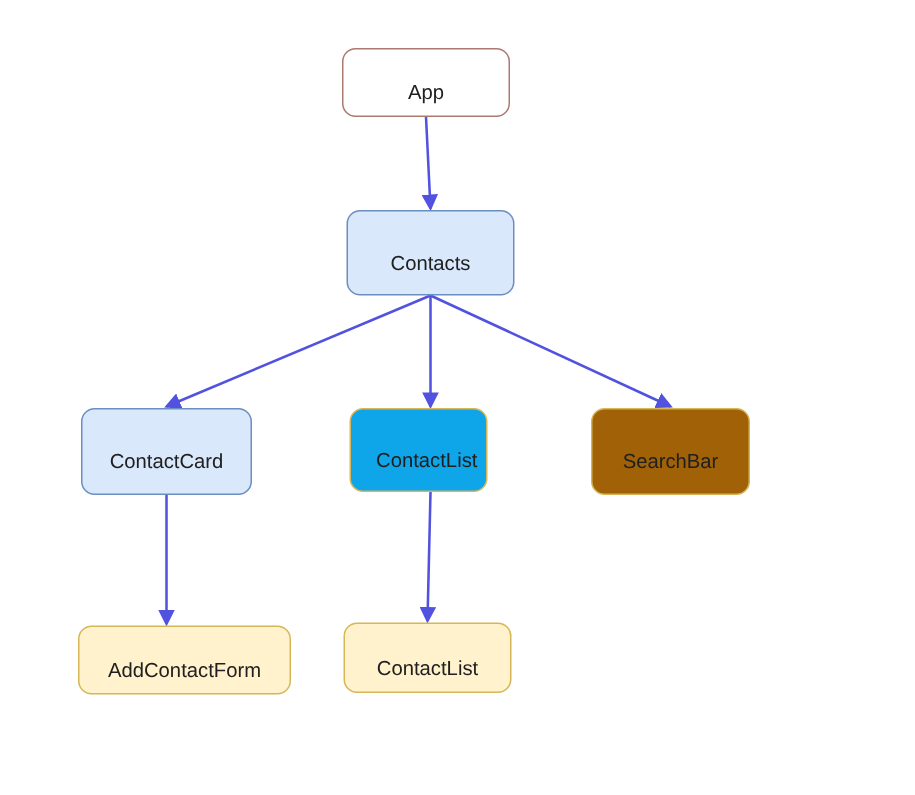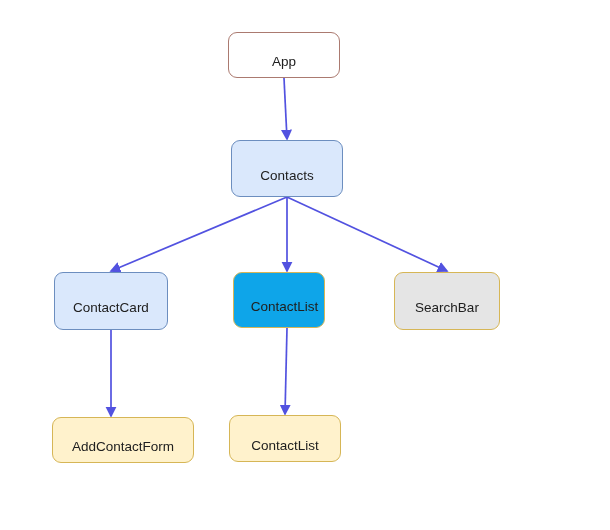--- a/index.html
+++ b/index.html
@@ -66,21 +66,21 @@
       </div>
       <div class="node" style="left: 231px; top: 140px; width: 112px; height: 57px; background: rgb(218, 232, 252); border-color: rgb(108, 142, 191);">
         <span class="node-label">Contacts</span>
       </div>
       <div class="node" style="left: 54px; top: 272px; width: 114px; height: 58px; background: rgb(218, 232, 252); border-color: rgb(108, 142, 191);">
         <span class="node-label">ContactCard</span>
       </div>
       <div class="node" style="left: 233px; top: 272px; width: 92px; height: 56px; background: #0ea5e9; border-color: rgb(214, 182, 86); padding-left: 11px;">
         <span class="node-label">ContactList</span>
       </div>
-      <div class="node" style="left: 394px; top: 272px; width: 106px; height: 58px; background: #e5e5e5; border-color: rgb(214, 182, 86);">
+      <div class="node" style="left: 394px; top: 272px; width: 106px; height: 58px; background: #a16207; border-color: rgb(214, 182, 86);">
         <span class="node-label">SearchBar</span>
       </div>
       <div class="node" style="left: 52px; top: 417px; width: 142px; height: 46px; background: rgb(255, 242, 204); border-color: rgb(214, 182, 86);">
         <span class="node-label">AddContactForm</span>
       </div>
       <div class="node" style="left: 229px; top: 415px; width: 112px; height: 47px; background: rgb(255, 242, 204); border-color: rgb(214, 182, 86);">
         <span class="node-label">ContactList</span>
       </div>
     </div>
 </div>

